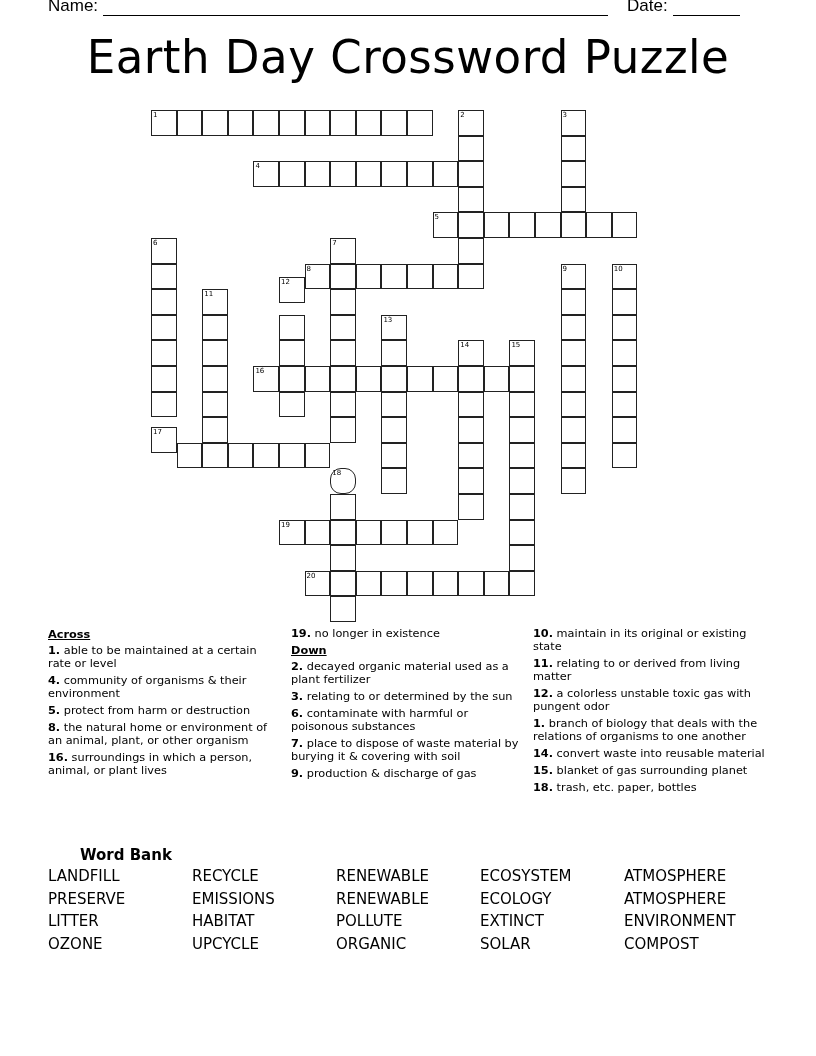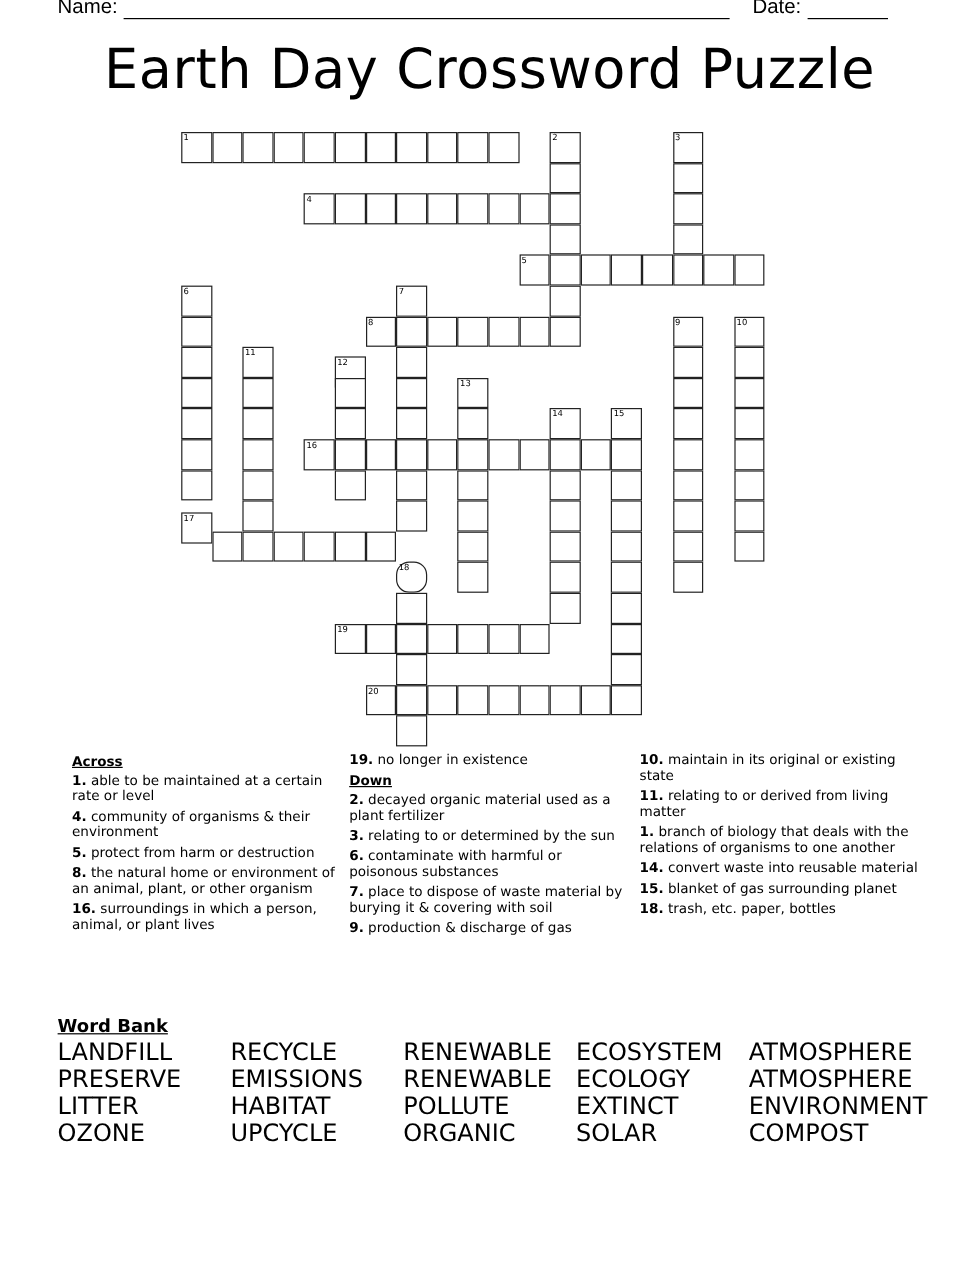--- a/index.html
+++ b/index.html
@@ -12,23 +12,23 @@
   .title { position: absolute; top: 30px; left: 0; width: 816px; text-align: center; font-family: "DejaVu Sans", sans-serif; font-size: 46px; letter-spacing: 0.5px; font-weight: normal; transform: scaleX(0.98); }
   #grid { position: absolute; left: 151px; top: 110px; }
   .cell { position: absolute; width: 25.6px; height: 25.6px; box-sizing: border-box; border: 1px solid #222; background: #fff; }
   .cell .num { position: absolute; left: 1px; top: 0px; font-family: "DejaVu Sans", sans-serif; font-size: 7px; line-height: 8px; color: #000; }
   .clues { position: absolute; top: 628px; font-family: "DejaVu Sans", sans-serif; font-size: 11.3px; line-height: 13px; }
   .clue-col { position: absolute; width: 240px; }
   .clue-heading { font-weight: bold; text-decoration: underline; margin-bottom: 3px; }
   .clue { margin-bottom: 4px; }
   .clue b { font-weight: bold; }
   .wordbank { position: absolute; left: 48px; top: 846px; font-family: "DejaVu Sans", sans-serif; }
-  .wb-title { font-size: 15px; font-weight: bold; text-decoration: underline; margin-bottom: 2px; }
+  .wb-title { font-size: 15px; font-weight: bold; margin-bottom: 2px; margin-left: 32px; }
   .wb-grid { display: grid; grid-template-columns: 144px 144px 144px 144px 144px; row-gap: 2px; }
-  .wb-word { font-size: 20px; line-height: 20.5px; white-space: nowrap; }
+  .wb-word { font-size: 15px; line-height: 20.5px; white-space: nowrap; }
 </style>
 </head>
 <body>
 
 <div class="header-line">
   <span class="name-label">Name:</span>
   <span class="name-blank"></span>
   <span class="date-label">Date:</span>
   <span class="date-blank"></span>
 </div>
@@ -132,21 +132,21 @@
     <div class="cell" style="left: 460.8px; top: 332.8px;"></div>
     <div class="cell" style="left: 51.2px; top: 179.2px;">
       <span class="num">11</span>
     </div>
     <div class="cell" style="left: 51.2px; top: 204.8px;"></div>
     <div class="cell" style="left: 51.2px; top: 230.4px;"></div>
     <div class="cell" style="left: 51.2px; top: 256px;"></div>
     <div class="cell" style="left: 51.2px; top: 281.6px;"></div>
     <div class="cell" style="left: 51.2px; top: 307.2px;"></div>
     <div class="cell" style="left: 51.2px; top: 332.8px;"></div>
-    <div class="cell" style="left: 128px; top: 187px;">
+    <div class="cell" style="left: 128px; top: 167px;">
       <span class="num">12</span>
     </div>
     <div class="cell" style="left: 128px; top: 204.8px;"></div>
     <div class="cell" style="left: 128px; top: 230.4px;"></div>
     <div class="cell" style="left: 128px; top: 256px;"></div>
     <div class="cell" style="left: 128px; top: 281.6px;"></div>
     <div class="cell" style="left: 230.4px; top: 204.8px;">
       <span class="num">13</span>
     </div>
     <div class="cell" style="left: 230.4px; top: 230.4px;"></div>
@@ -213,40 +213,41 @@
     </div>
     <div class="cell" style="left: 204.8px; top: 460.8px;"></div>
     <div class="cell" style="left: 230.4px; top: 460.8px;"></div>
     <div class="cell" style="left: 256px; top: 460.8px;"></div>
     <div class="cell" style="left: 281.6px; top: 460.8px;"></div>
     <div class="cell" style="left: 307.2px; top: 460.8px;"></div>
     <div class="cell" style="left: 332.8px; top: 460.8px;"></div>
   </div>
 
 <div class="clues">
-  <div class="clue-col" id="col1" style="left:48px; width:232px;margin-left:12px;">
+  <div class="clue-col" id="col1" style="left:48px; width:232px;">
     <div class="clue-heading">Across</div>
   <div class="clue"><b>1.</b> <span>able to be maintained at a certain rate or level</span></div>
       <div class="clue"><b>4.</b> <span>community of organisms &amp; their environment</span></div>
       <div class="clue"><b>5.</b> <span>protect from harm or destruction</span></div>
       <div class="clue"><b>8.</b> <span>the natural home or environment of an animal, plant, or other organism</span></div>
       <div class="clue"><b>16.</b> <span>surroundings in which a person, animal, or plant lives</span></div>
     </div>
   <div class="clue-col" id="col2" style="left:291px; width:232px; top:-1px;">
       <div class="clue"><b>19.</b> <span>no longer in existence</span></div>
       <div class="clue-heading">Down</div>
       <div class="clue"><b>2.</b> <span>decayed organic material used as a plant fertilizer</span></div>
       <div class="clue"><b>3.</b> <span>relating to or determined by the sun</span></div>
       <div class="clue"><b>6.</b> <span>contaminate with harmful or poisonous substances</span></div>
       <div class="clue"><b>7.</b> <span>place to dispose of waste material by burying it &amp; covering with soil</span></div>
       <div class="clue"><b>9.</b> <span>production &amp; discharge of gas</span></div>
     </div>
   <div class="clue-col" id="col3" style="left:533px; width:235px; top:-1px;">
       <div class="clue"><b>10.</b> <span>maintain in its original or existing state</span></div>
       <div class="clue"><b>11.</b> <span>relating to or derived from living matter</span></div>
+      <div class="clue"><b>12.</b> <span>a colorless unstable toxic gas with pungent odor</span></div>
       <div class="clue"><b>1.</b> <span>branch of biology that deals with the relations of organisms to one another</span></div>
       <div class="clue"><b>14.</b> <span>convert waste into reusable material</span></div>
       <div class="clue"><b>15.</b> <span>blanket of gas surrounding planet</span></div>
       <div class="clue"><b>18.</b> <span>trash, etc. paper, bottles</span></div>
     </div>
 </div>
 
 <div class="wordbank">
   <div class="wb-title">Word Bank</div>
   <div class="wb-grid" id="wb-grid">

